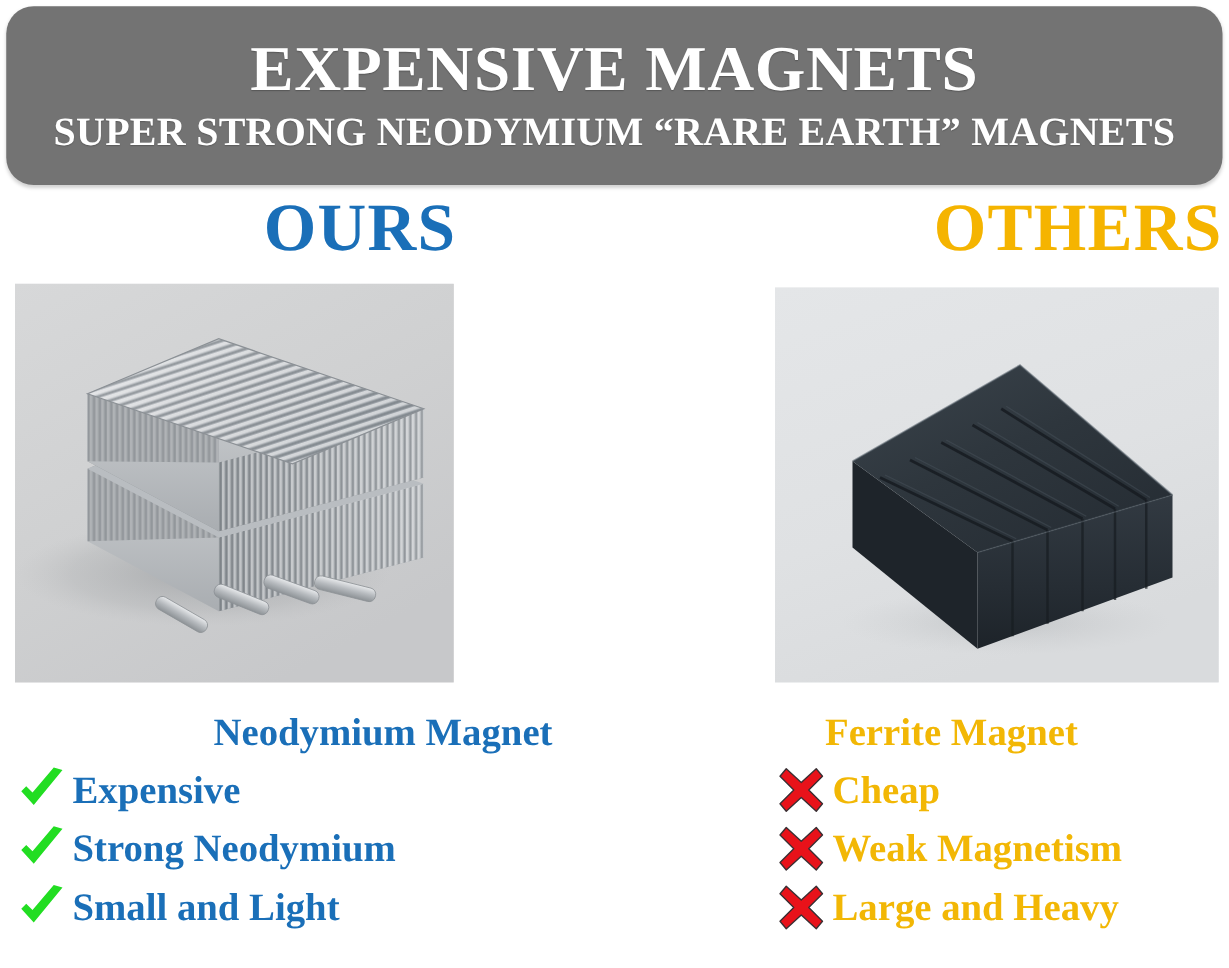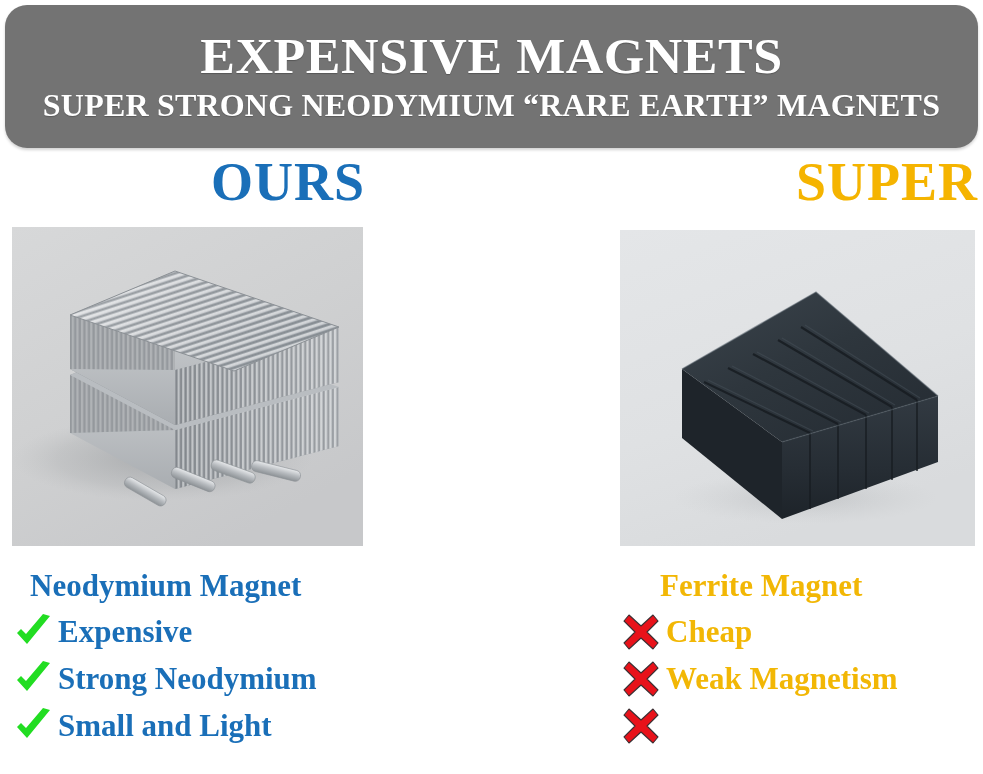--- a/index.html
+++ b/index.html
@@ -84,21 +84,21 @@
     background: #dfe1e3;
   }
   .photo svg { display: block; width: 100%; height: 100%; }
 
   
   .list {
     position: absolute;
     top: 566px;
     width: 430px;
   }
-  .list.left  { left: 12px; }
+  .list.left  { left: 12px; text-align: right; }
   .list.right { left: 620px; }
 
   .list-title {
     font-size: 31px;
     font-weight: bold;
     line-height: 1.32;
     white-space: nowrap;
     margin: 0 0 2px 0;
   }
   .list.left  .list-title { color: #1a6fb8; padding-left: 18px; }
@@ -129,21 +129,21 @@
 </head>
 <body>
 
 <div class="banner">
   <div class="banner-title">EXPENSIVE MAGNETS</div>
   <div class="banner-subtitle">SUPER STRONG NEODYMIUM “RARE EARTH” MAGNETS</div>
 </div>
 
 <div class="col-heading left">OURS</div>
 
-<div class="col-heading right">SUPER</div>
+<div class="col-heading right">OTHERS</div>
 
 <div class="photo left">
   <svg viewBox="0 0 351 319" preserveAspectRatio="none">
     <defs>
       <linearGradient id="ndBg" x1="0" y1="0" x2="0.6" y2="1">
         <stop offset="0%" stop-color="#d7d8d9"></stop>
         <stop offset="55%" stop-color="#cfd0d1"></stop>
         <stop offset="100%" stop-color="#c7c8ca"></stop>
       </linearGradient>
       <linearGradient id="ndTop" x1="0" y1="0" x2="1" y2="0.4">
@@ -341,14 +341,15 @@
     </span>
     <span class="item-label">Weak Magnetism</span>
   </div>
 
   <div class="list-item">
     <span class="mark">
       <svg viewBox="0 0 42 42">
         <path d="M9 4 L21 15 L33 4 L38 10 L27 21 L38 32 L33 38 L21 27 L9 38 L4 32 L15 21 L4 10 Z" fill="#E8121A" stroke="#3a2f33" stroke-width="1.1" stroke-linejoin="round"></path>
       </svg>
     </span>
+    <span class="item-label">Large and Heavy</span>
   </div>
 </div>
 
 </body></html>

